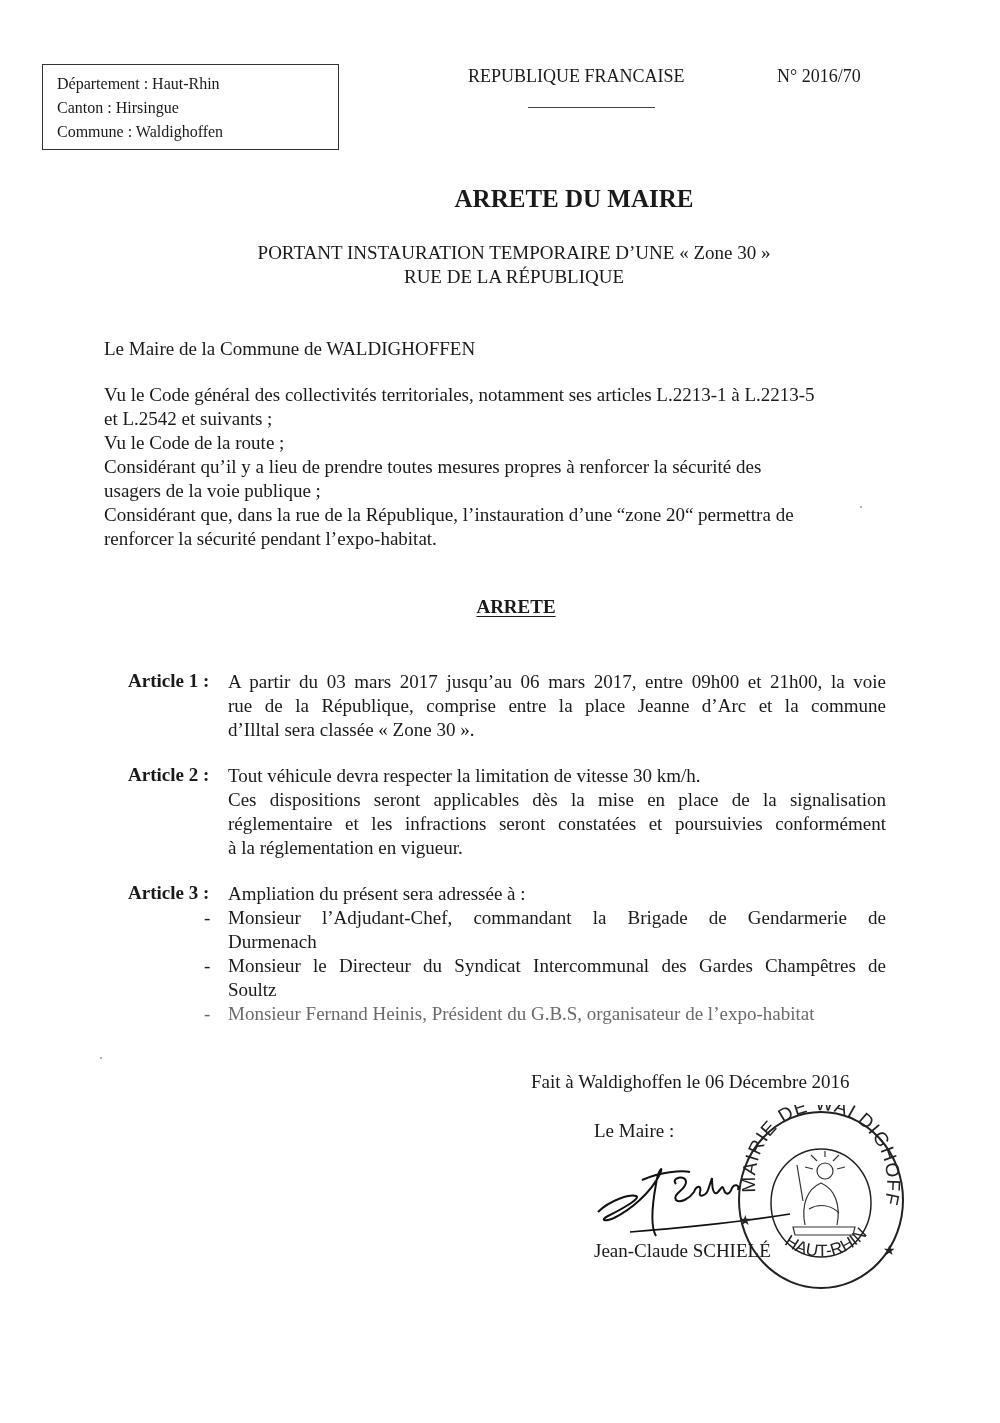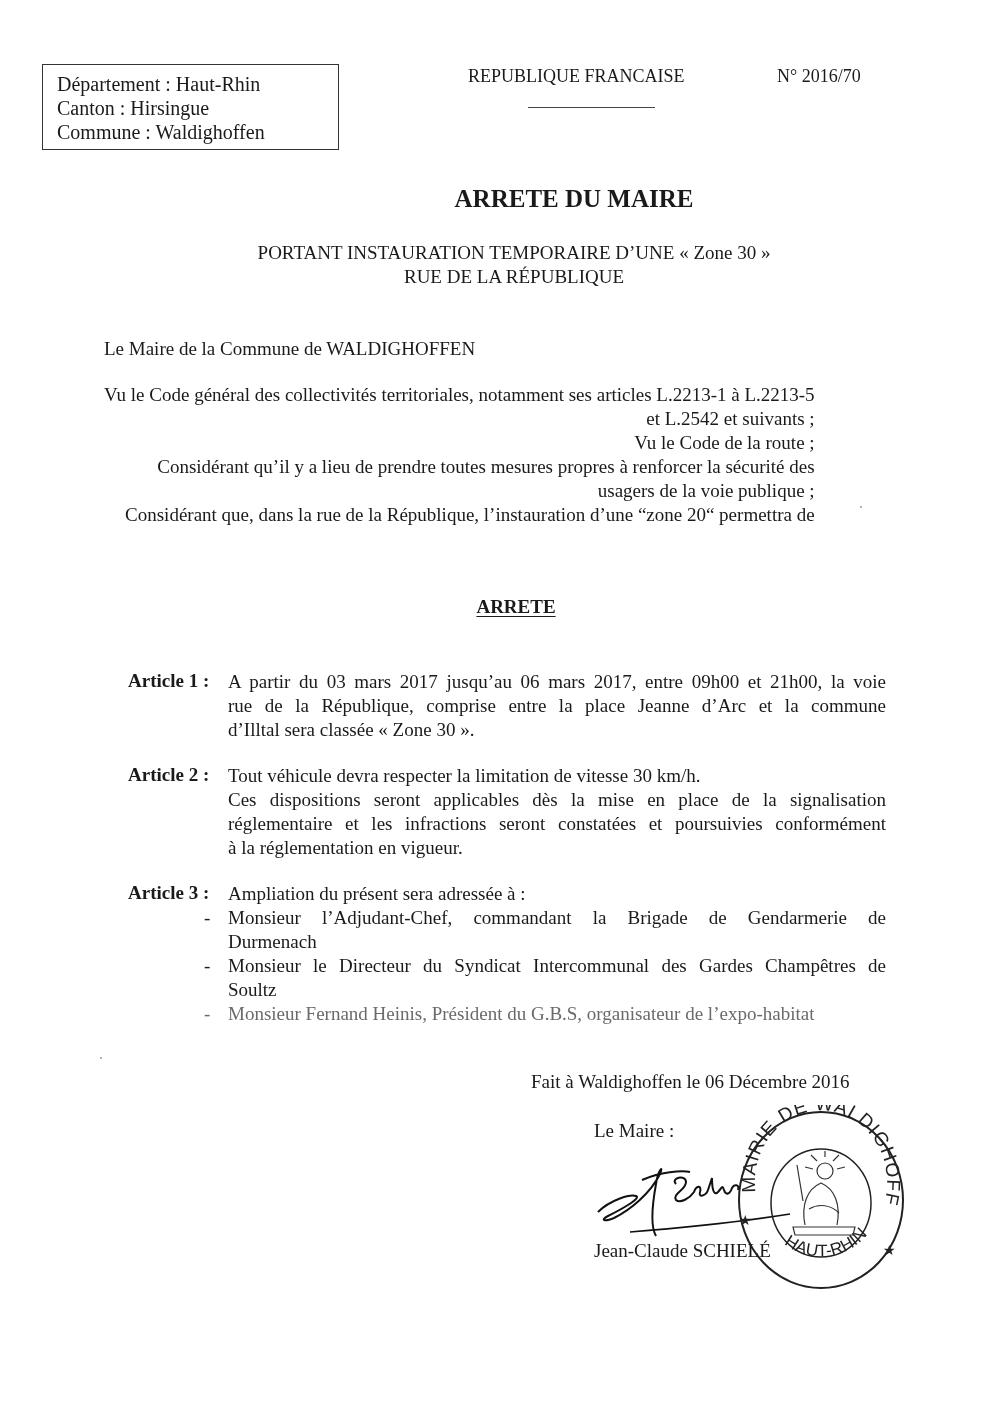--- a/index.html
+++ b/index.html
@@ -4,21 +4,21 @@
 <style>
   html, body { margin: 0; padding: 0; background: #ffffff; }
   body {
     width: 1000px; height: 1423px; position: relative; overflow: hidden;
     font-family: "Liberation Serif", "DejaVu Serif", serif; color: #1a1a1a;
   }
   .abs { position: absolute; }
   .header-box {
     left: 42px; top: 64px; width: 297px; height: 86px;
     border: 1.5px solid #333; box-sizing: border-box;
-    padding: 7px 0 0 14px; font-size: 20px; line-height: 24px;
+    padding: 7px 0 0 14px; font-size: 16px; line-height: 24px;
   }
   .header-box div { white-space: nowrap; }
   .republic { left: 468px; top: 66px; font-size: 18px; white-space: nowrap; }
   .rep-rule { left: 528px; top: 107px; width: 127px; height: 0; border-top: 1.2px solid #444; }
   .number { left: 777px; top: 66px; font-size: 18px; white-space: nowrap; }
   .title { left: 0; width: 1000px; top: 185px; text-align: center; font-weight: bold; font-size: 25px; padding-left: 148px; box-sizing: border-box; }
   .subtitle { left: 0; width: 1000px; top: 241px; text-align: center; font-weight: normal; font-size: 19px; line-height: 24px; padding-left: 28px; box-sizing: border-box; }
   .para { left: 104px; font-size: 19px; line-height: 24px; white-space: nowrap; }
   .arrete { left: 0; width: 1000px; top: 596px; text-align: center; font-weight: bold; font-size: 19px; padding-left: 32px; box-sizing: border-box; }
   .arrete span { text-decoration: underline; text-underline-offset: 3px; text-align: right; }
@@ -48,27 +48,28 @@
 <div class="abs rep-rule"></div>
 <div class="abs number">N° 2016/70</div>
 
 <div class="abs title">ARRETE DU MAIRE</div>
 <div class="abs subtitle">
   <div>PORTANT INSTAURATION TEMPORAIRE D’UNE « Zone 30 »</div>
   <div>RUE DE LA RÉPUBLIQUE</div>
 </div>
 
 <div class="abs para" style="top:337px;">Le Maire de la Commune de WALDIGHOFFEN</div>
-<div class="abs para" style="top:383px;text-align:right;">
+<div class="abs para" style="top:383px;">
   <div>Vu le Code général des collectivités territoriales, notamment ses articles L.2213-1 à L.2213-5</div>
   <div>et L.2542 et suivants ;</div>
   <div>Vu le Code de la route ;</div>
   <div>Considérant qu’il y a lieu de prendre toutes mesures propres à renforcer la sécurité des</div>
   <div>usagers de la voie publique ;</div>
   <div>Considérant que, dans la rue de la République, l’instauration d’une “zone 20“ permettra de</div>
+  <div>renforcer la sécurité pendant l’expo-habitat.</div>
 </div>
 
 <div class="abs arrete">
   <span>ARRETE</span>
 </div>
 
 <div class="abs article-label" style="top:670px;">Article 1 :</div>
 <div class="abs article-body" style="top:670px;">
   <div class="justify-line">A partir du 03 mars 2017 jusqu’au 06 mars 2017, entre 09h00 et 21h00, la voie</div>
   <div class="justify-line">rue de la République, comprise entre la place Jeanne d’Arc et la commune</div>

